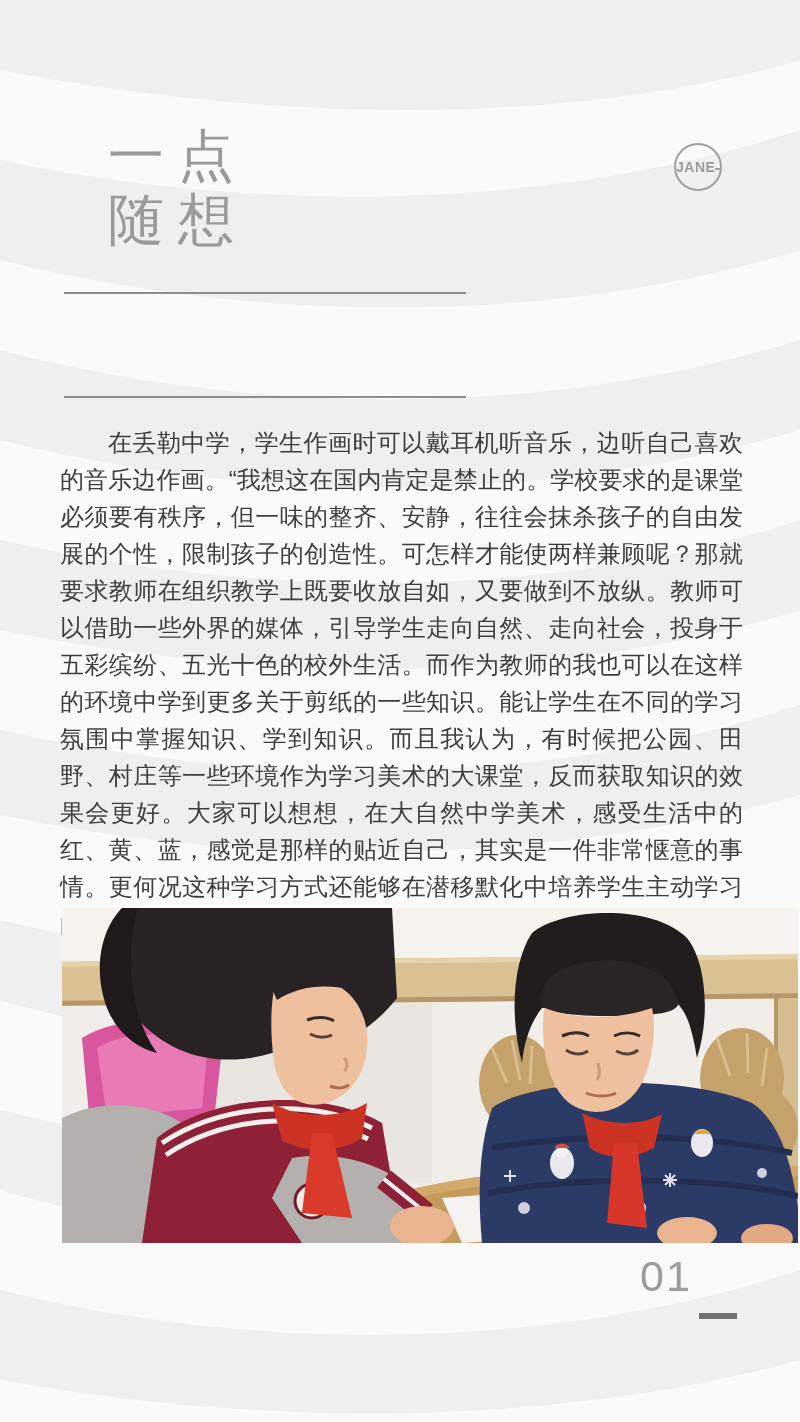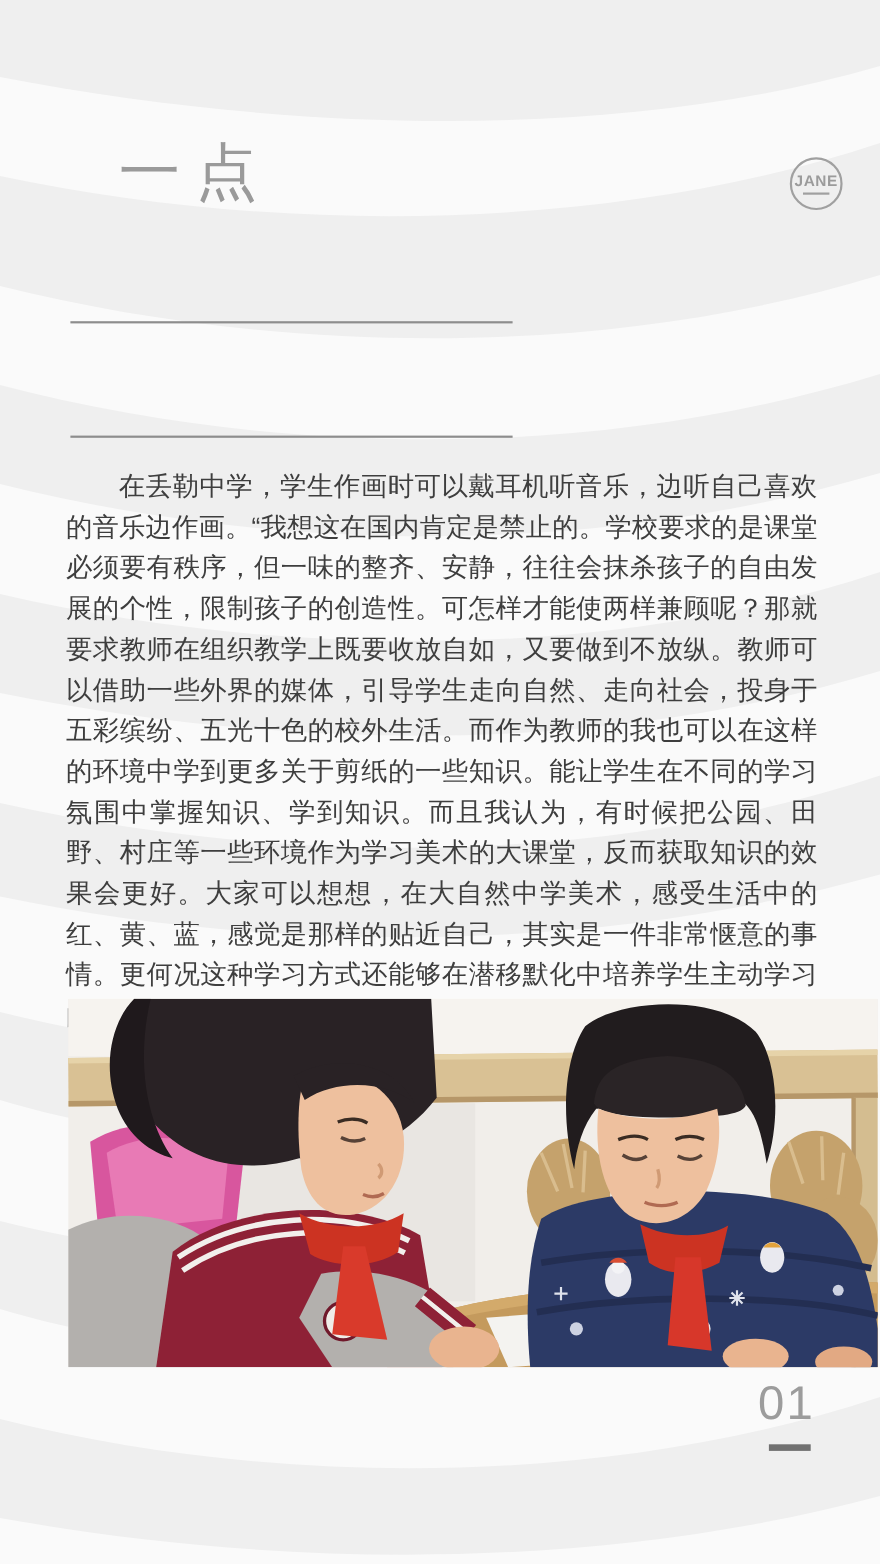--- a/index.html
+++ b/index.html
@@ -10,23 +10,23 @@
     background:#fafafa;
   }
   .bg-svg { position:absolute; inset:0; width:800px; height:1422px; }
 
   .title {
     position:absolute; left:64px; top:124px;
     font-size:56px; line-height:64px; letter-spacing:14px;
     color:#9a9a9a; font-weight:400;margin-left:44px;
   }
   .badge {
-    position:absolute; left:718px; top:143px; width:48px; height:48px;
+    position:absolute; left:674px; top:143px; width:48px; height:48px;
     border:2px solid #a0a0a0; border-radius:50%;
-    display:flex; flex-direction:column; align-items:center; justify-content:center;
+    display:flex; flex-direction:row; align-items:center; justify-content:center;
     color:#9b9b9b;
   }
   .badge .badge-text { font-size:14px; letter-spacing:0.5px; font-weight:700; line-height:15px; }
   .badge .badge-underline { width:24px; height:2px; background:#a0a0a0; margin-top:3px; }
 
   .rule { position:absolute; left:64px; width:402px; height:2px; background:#8d8d8d; }
   .rule-top { top:292px; }
   .rule-bottom { top:396px; }
 
   .subtitle {
@@ -40,21 +40,21 @@
     text-align:justify; text-indent:2em;
   }
 
   .photo {
     position:absolute; left:62px; top:908px; width:736px; height:335px;
     display:block;
   }
 
   .page-number {
     position:absolute; left:640px; top:1252px; width:150px;
-    text-align:center; font-size:43px; color:#9c9c9c; letter-spacing:2px;
+    text-align:left; font-size:43px; color:#9c9c9c; letter-spacing:2px;
   }
   .page-number-bar {
     position:absolute; left:699px; top:1313px; width:38px; height:6px; background:#717171;
   }
 </style>
 </head>
 <body>
 
 <div class="page">
 
@@ -68,20 +68,21 @@
       <path d="M0,730 C270,790 560,785 800,705 L800,795 C530,870 240,865 0,815 Z"></path>
       <path d="M0,920 C120,950 230,960 340,955 L340,1040 C220,1045 100,1030 0,1000 Z"></path>
       <path d="M0,1110 C120,1140 240,1150 340,1145 L340,1230 C220,1235 100,1220 0,1190 Z"></path>
       <path d="M0,1290 C260,1355 560,1350 800,1270 L800,1360 C540,1430 250,1425 0,1380 Z"></path>
       <path d="M640,960 C700,950 760,935 800,920 L800,1010 C750,1025 690,1035 640,1040 Z" opacity="0"></path>
     </g>
   </svg>
 
   <div class="title">
     <div>一点</div>
+    <div>随想</div>
   </div>
 
   <div class="badge">
     <div class="badge-text">JANE</div>
     <div class="badge-underline"></div>
   </div>
 
   <div class="rule rule-top"></div>
   <div class="rule rule-bottom"></div>
 

